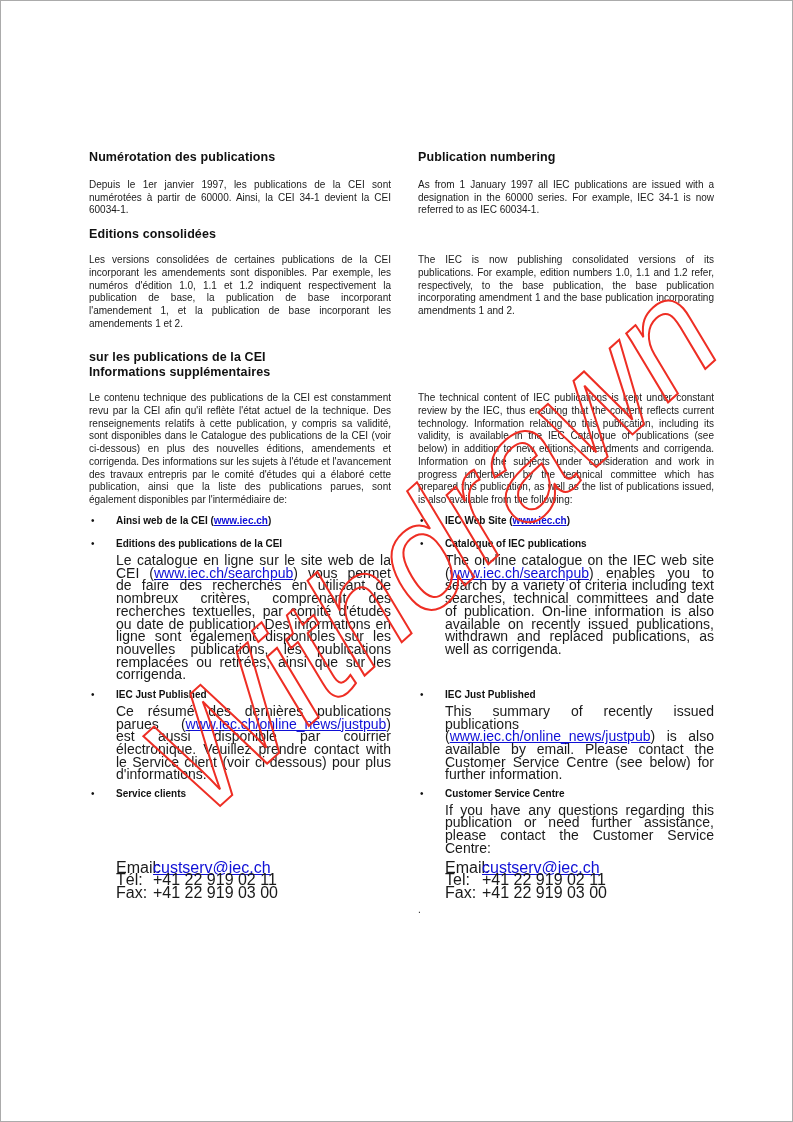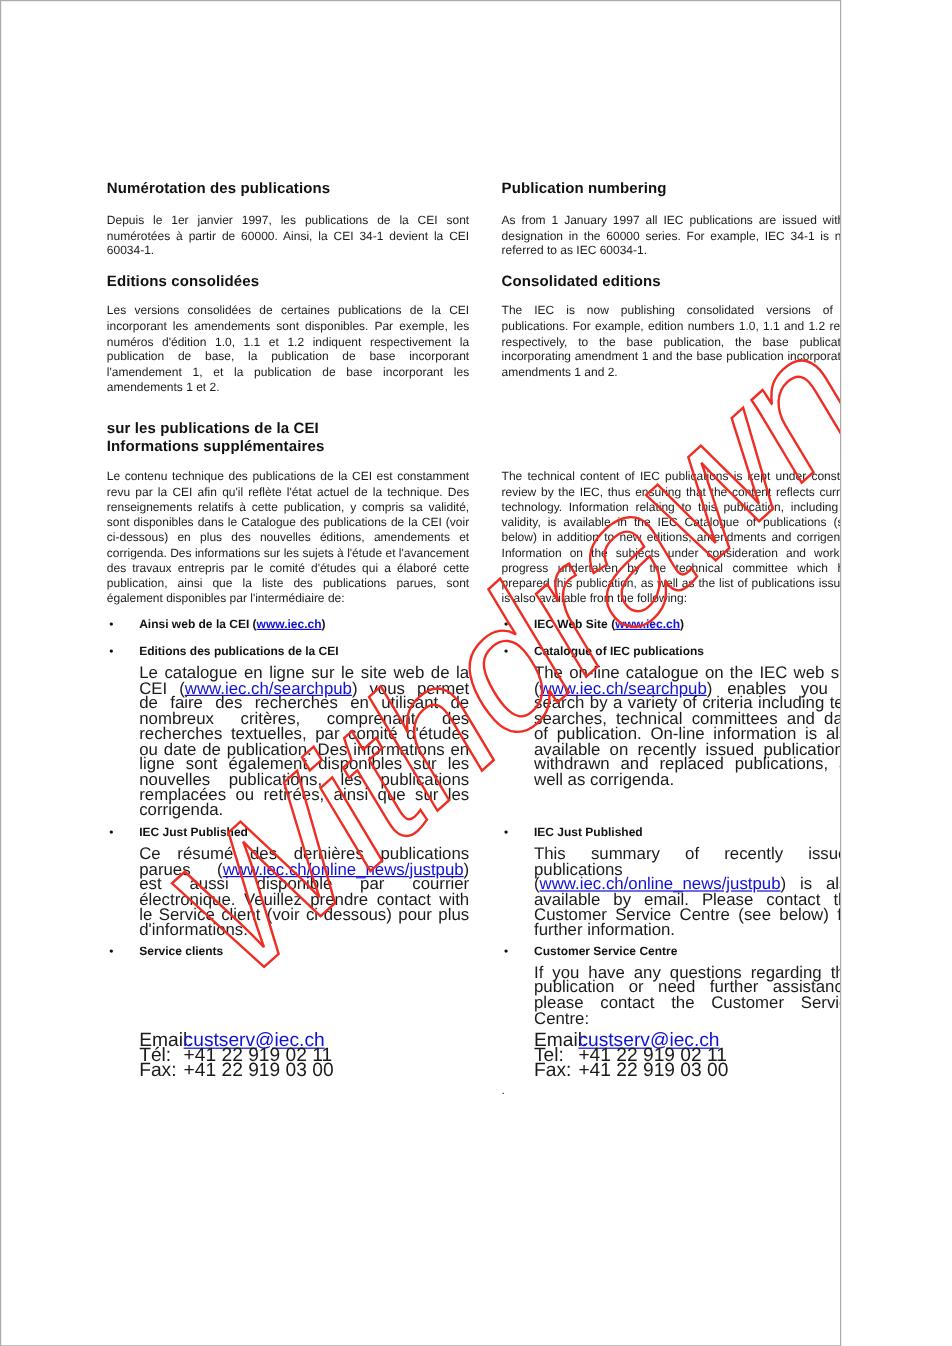--- a/index.html
+++ b/index.html
@@ -1,19 +1,19 @@
 <!DOCTYPE html>
 <html style="--wm-color: #ee2e24; --link-color: #0f0fd6;"><head>
 <meta charset="utf-8">
 <style>
   * { margin:0; padding:0; box-sizing:border-box; }
   html,body { background:#ffffff; }
   .page {
     position:relative;
-    width:701px; height:1122px;
+    width:793px; height:1122px;
     background:#ffffff;
     border:1px solid #ababab;
     overflow:hidden;
     font-family:"Liberation Sans", sans-serif;
     color:#1a1a1a;
   }
   .content {
     position:absolute;
     left:88px; top:149px;
     width:625px;
@@ -85,21 +85,20 @@
 <div class="page">
   <div class="content">
 
     <h3 class="fr">Numérotation des publications</h3>
     <h3 class="en">Publication numbering</h3>
 
     <p class="body fr mb22">Depuis le 1er janvier 1997, les publications de la CEI sont numérotées à partir de 60000. Ainsi, la CEI 34-1 devient la CEI 60034-1.</p>
     <p class="body en mb22">As from 1 January 1997 all IEC publications are issued with a designation in the 60000 series. For example, IEC 34-1 is now referred to as IEC 60034-1.</p>
 
     <h3 class="fr h-row2">Editions consolidées</h3>
-    <h3 class="en h-row2">Consolidated editions</h3>
 
     <p class="body fr mb20">Les versions consolidées de certaines publications de la CEI incorporant les amendements sont disponibles. Par exemple, les numéros d'édition 1.0, 1.1 et 1.2 indiquent respectivement la publication de base, la publication de base incorporant l'amendement 1, et la publication de base incorporant les amendements 1 et 2.</p>
     <p class="body en mb20">The IEC is now publishing consolidated versions of its publications. For example, edition numbers 1.0, 1.1 and 1.2 refer, respectively, to the base publication, the base publication incorporating amendment 1 and the base publication incorporating amendments 1 and 2.</p>
 
     <h3 class="fr h-row2">
       <span class="h-line">sur les publications de la CEI</span>
       <span class="h-line">Informations supplémentaires</span>
     </h3>
 
     <p class="body fr mb8">Le contenu technique des publications de la CEI est constamment revu par la CEI afin qu'il reflète l'état actuel de la technique. Des renseignements relatifs à cette publication, y compris sa validité, sont disponibles dans le Catalogue des publications de la CEI (voir ci-dessous) en plus des nouvelles éditions, amendements et corrigenda. Des informations sur les sujets à l'étude et l'avancement des travaux entrepris par le comité d'études qui a élaboré cette publication, ainsi que la liste des publications parues, sont également disponibles par l'intermédiaire de:</p>

